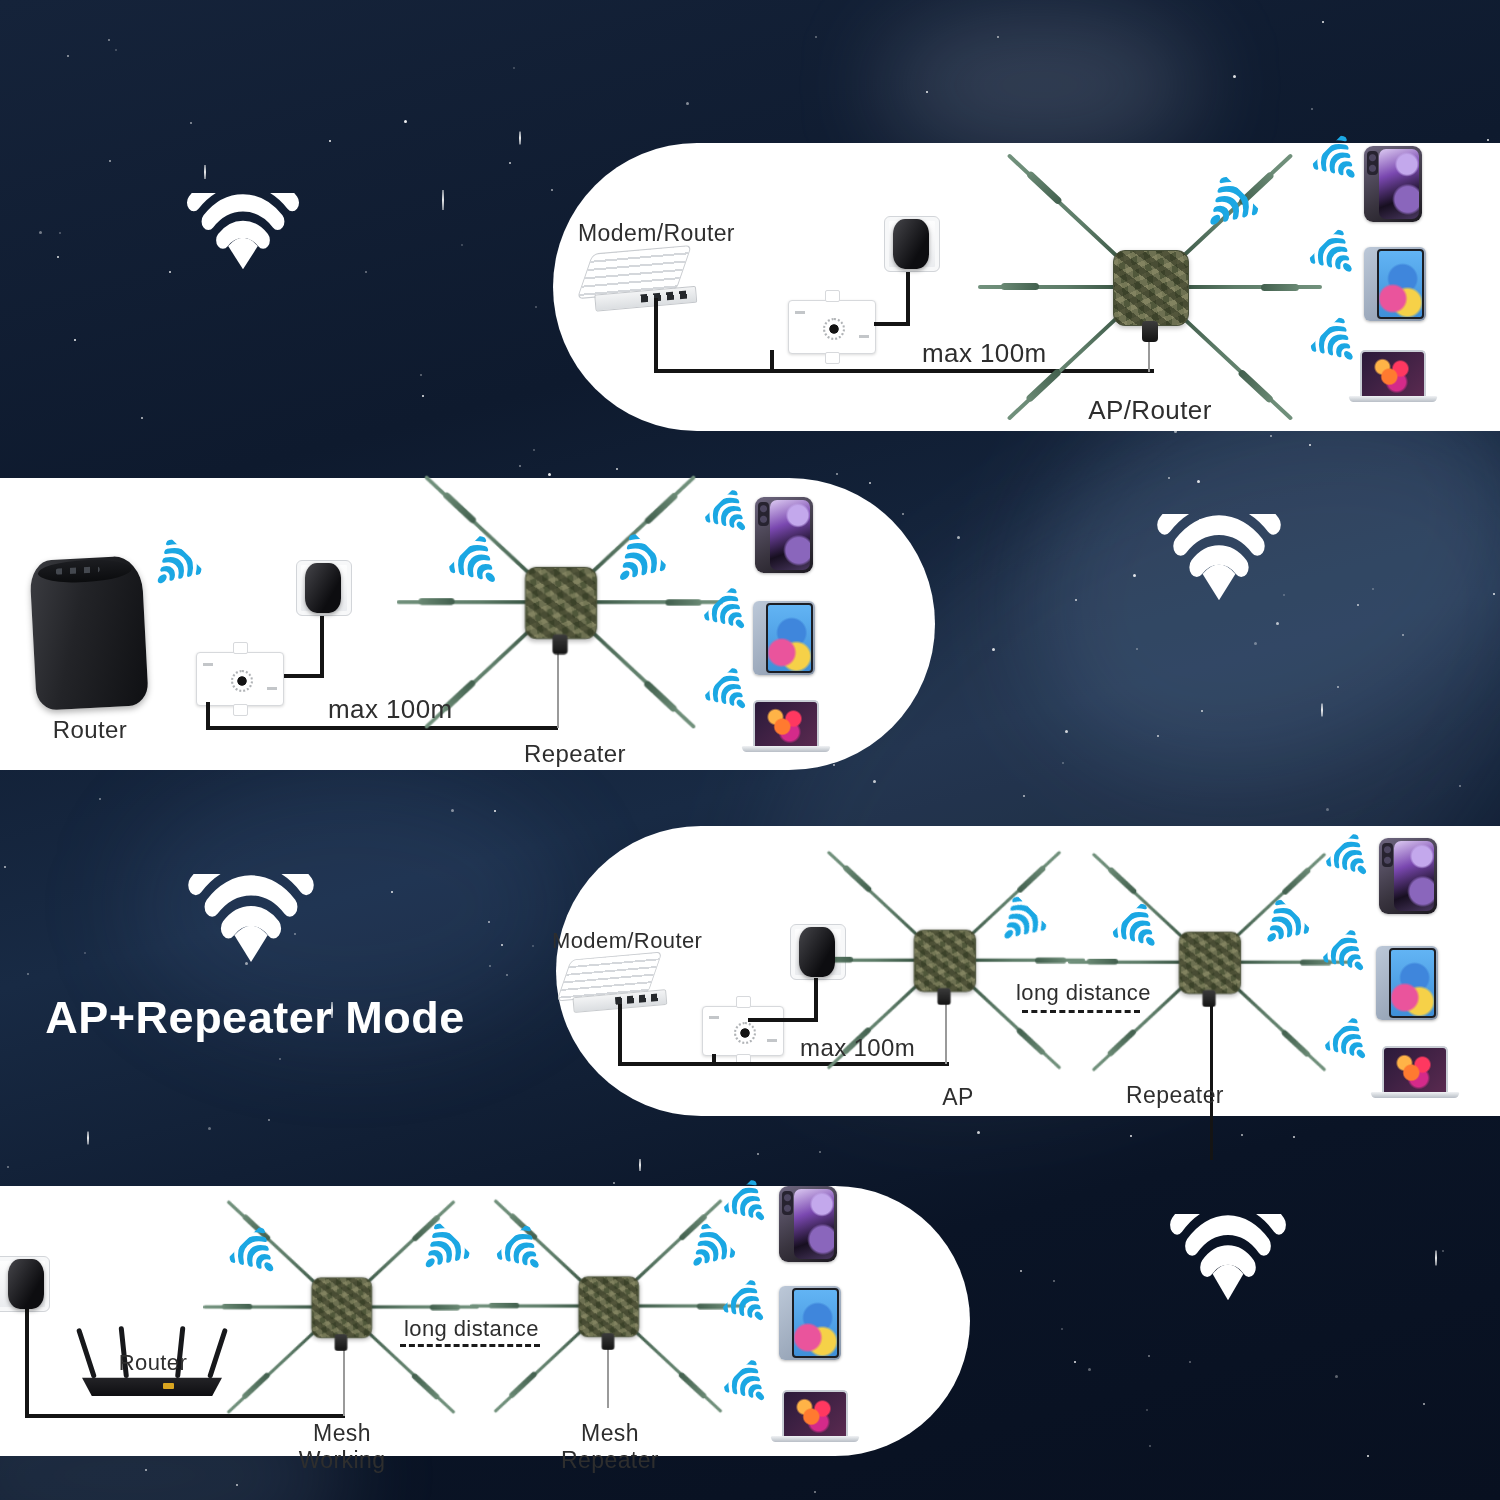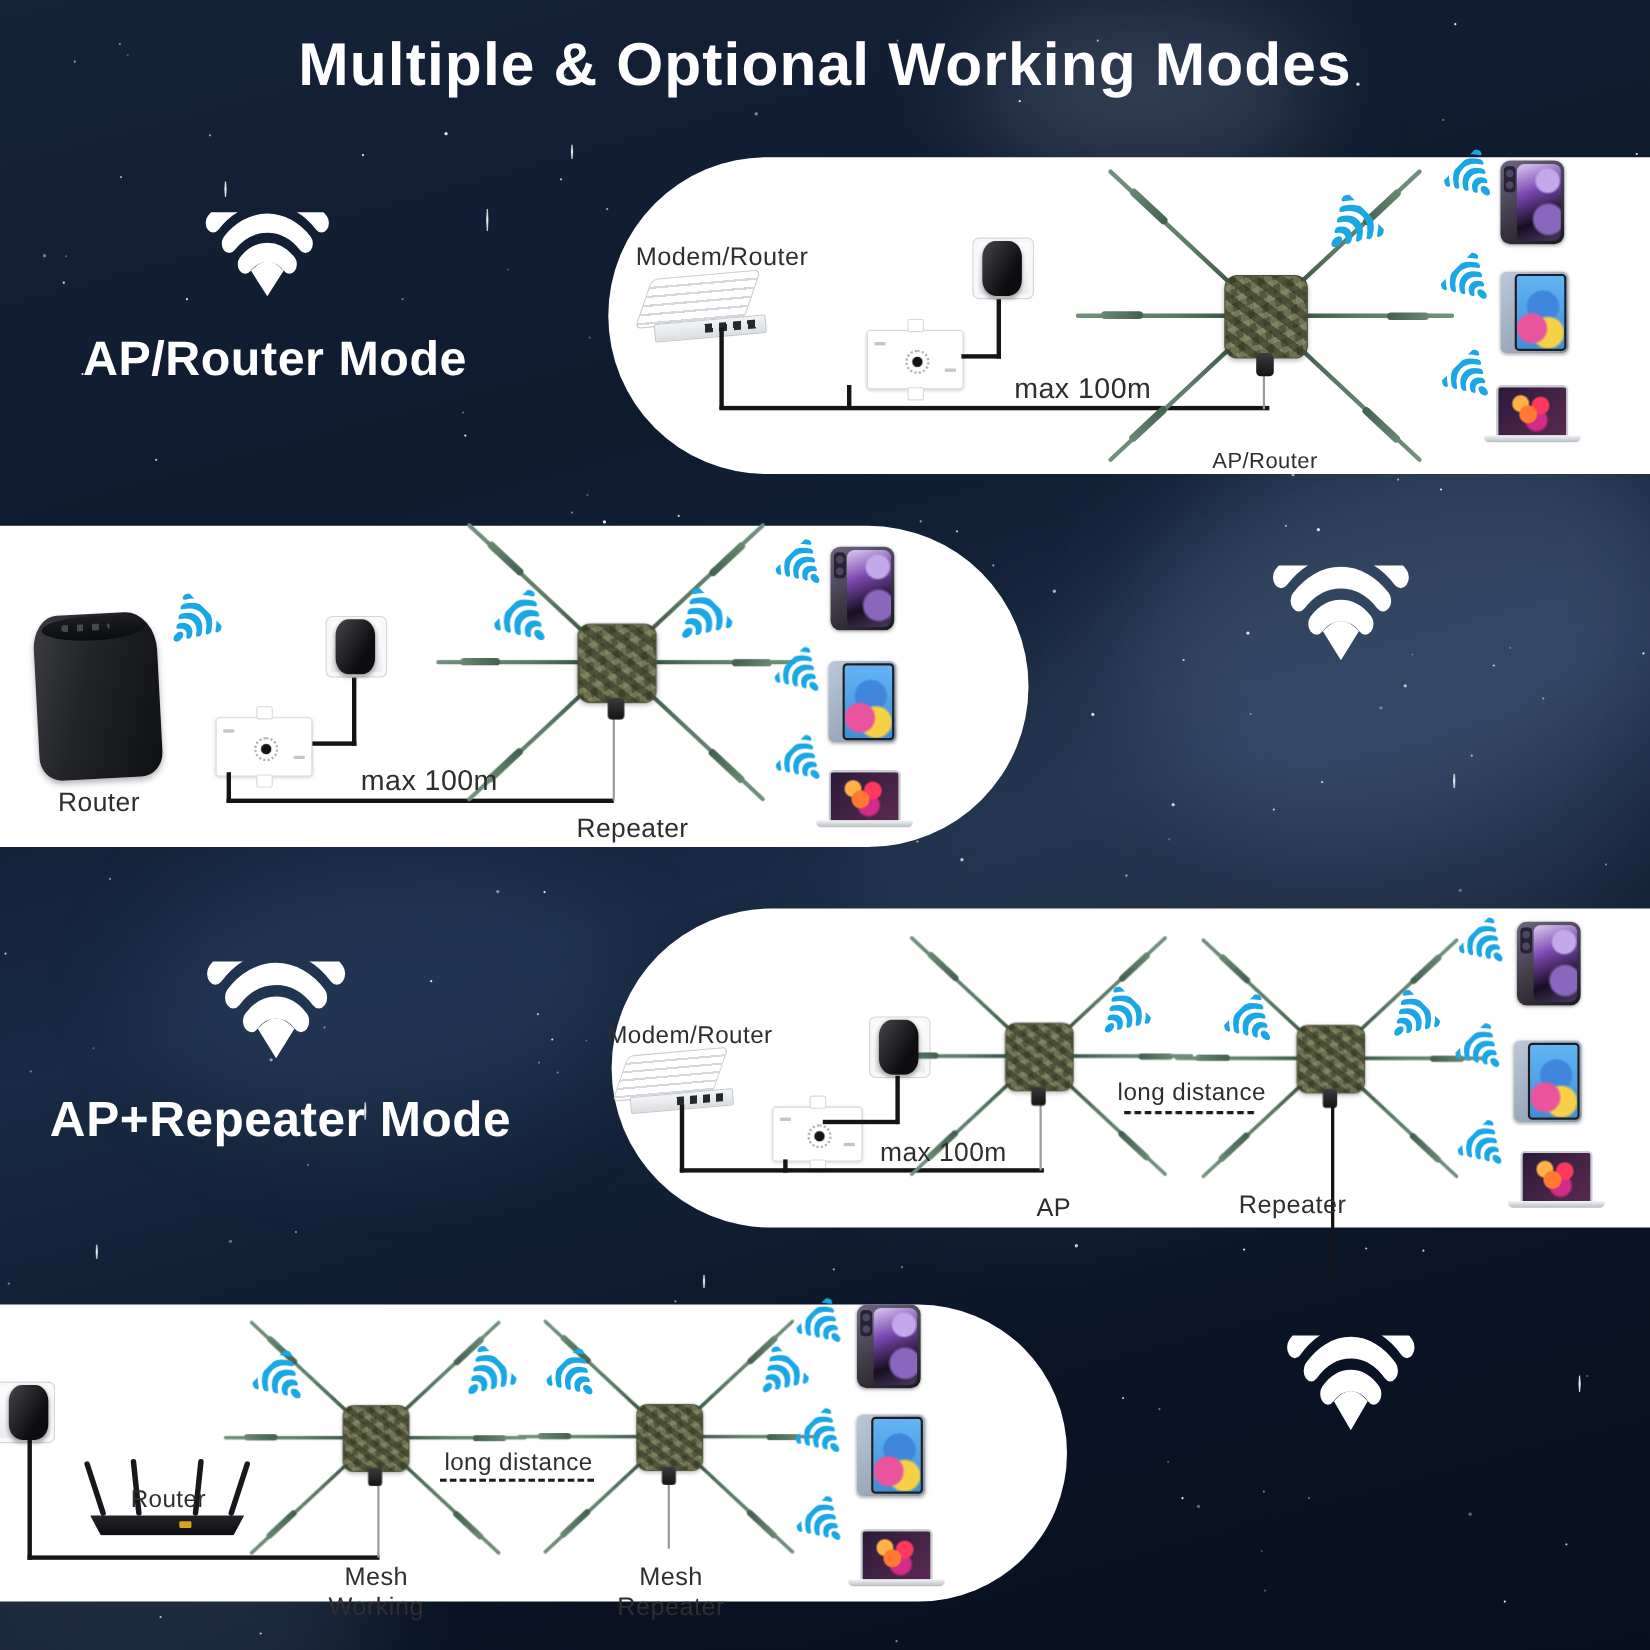--- a/index.html
+++ b/index.html
@@ -331,29 +331,27 @@
       <i class="spark" style="left: 198px; top: 165px; height: 14px; width: 14px;"></i>
       <i class="spark" style="left: 324px; top: 1002px; height: 16px; width: 16px;"></i>
       <i class="spark" style="left: 1231px; top: 896px; height: 14px; width: 14px;"></i>
       <i class="spark" style="left: 81.5px; top: 1131.5px; height: 13px; width: 13px;"></i>
       <i class="spark" style="left: 1428.5px; top: 1250.5px; height: 15px; width: 15px;"></i>
       <i class="spark" style="left: 513.5px; top: 131.5px; height: 13px; width: 13px;"></i>
       <i class="spark" style="left: 1315.5px; top: 703.5px; height: 13px; width: 13px;"></i>
       <i class="spark" style="left: 634px; top: 1159px; height: 12px; width: 12px;"></i>
     </div>
 
-  <h1 class="main-title">Multiple &amp; Optional Working Modes</h1>
 
   <section style="position:absolute;inset:0;">
     <div class="pill" style="left:553px;top:143px;width:947px;height:288px;border-radius:145px 0 0 145px;"></div>
 
     <svg class="wifi" viewBox="5 34 90 47" preserveAspectRatio="none" style="left:185px;top:193px;width:116px;height:78px;">
         <use href="#wW"></use>
       </svg>
-    <div class="mode-title" style="left:28px;top:302px;width:444px;font-size:44px;">AP/Router Mode</div>
 
     <div class="lbl" style="left:578px;top:220px;font-size:23px;">Modem/Router</div>
     <div class="modem" style="left:585px;top:250px;">
       <div class="m-top"></div>
       <div class="m-front"></div>
     </div>
 
     <div class="outlet" style="left:884px;top:216px;"></div>
     <div class="adapter" style="left:893px;top:219px;"></div>
 
@@ -379,21 +377,21 @@
       <i class="ant d a137"></i>
       <i class="ant d am43"></i>
       <i class="ant d am137"></i>
       <div class="ext-body"></div>
       <div class="ext-conn"></div>
     </div>
     <svg class="wifi rne" viewBox="8 38 84 47" preserveAspectRatio="none" style="left:1200px;top:186px;width:52px;height:46px;">
         <use href="#wB"></use>
       </svg>
 
-    <div class="lbl" style="left:1080px;top:408px;width:140px;text-align:center;font-size:20px;">AP/Router</div>
+    <div class="lbl" style="left:1080px;top:395px;width:140px;text-align:center;font-size:26px;">AP/Router</div>
 
     <svg class="wifi rnw" viewBox="8 38 84 47" preserveAspectRatio="none" style="left:1318px;top:144px;width:46px;height:40px;">
         <use href="#wB"></use>
       </svg>
     <div class="iphone" style="left:1364px;top:146px;">
       <div class="cam"></div>
       <div class="scr"></div>
     </div>
     <svg class="wifi rnw" viewBox="8 38 84 47" preserveAspectRatio="none" style="left:1315px;top:238px;width:46px;height:40px;">
         <use href="#wB"></use>

